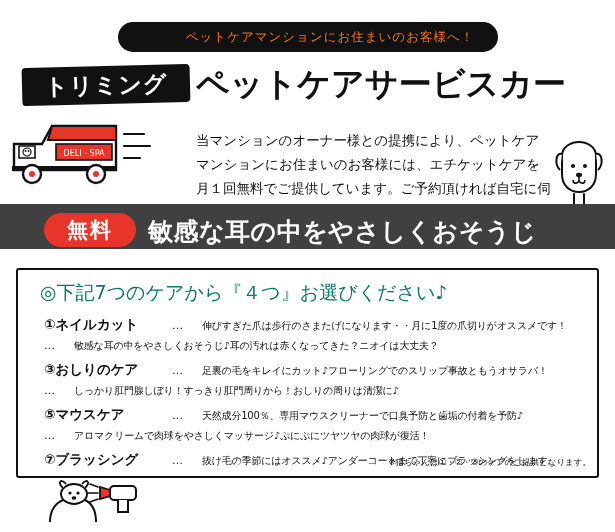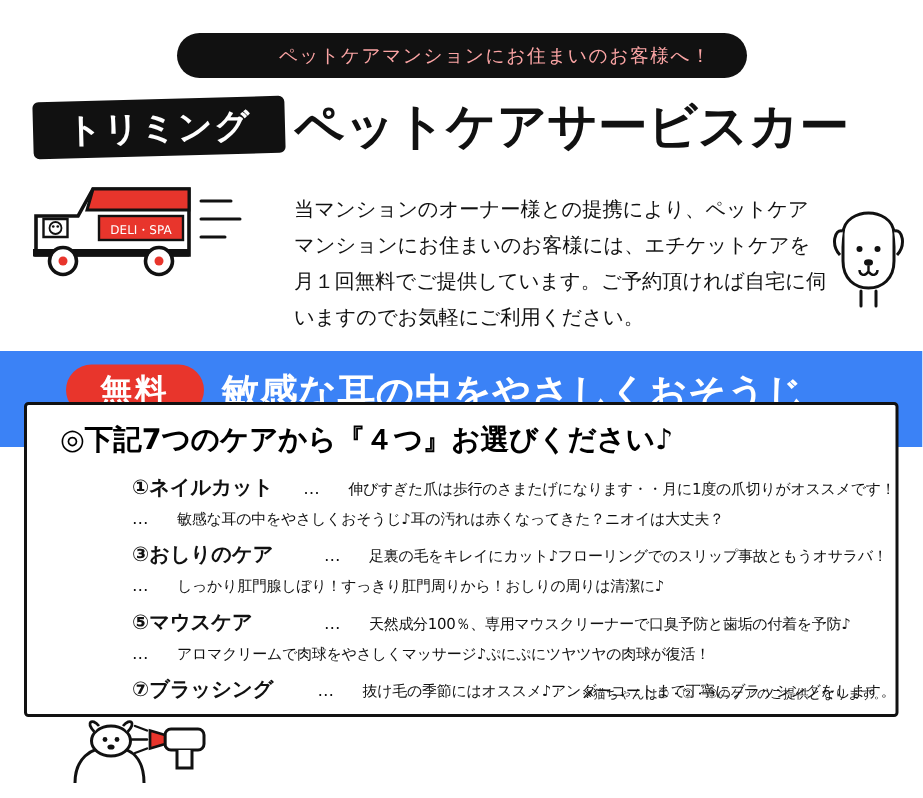--- a/index.html
+++ b/index.html
@@ -18,21 +18,21 @@
   
   .top-banner {
     position: absolute;
     left: 118px; top: 22px;
     width: 380px; height: 30px;
     background: #111111;
     border-radius: 15px;
     display: flex; align-items: center; justify-content: center;
   }
   .top-banner span {
-    color: #fca5a5;
+    color: #f97316;
     font-size: 12.5px;
     letter-spacing: 1px;
     white-space: nowrap;
     margin-left: 44px;
   }
 
   
   .title-row {
     position: absolute;
     left: 0; top: 62px;
@@ -71,38 +71,37 @@
     width: 355px;
     font-size: 13.5px;
     line-height: 1.78;
     color: #111111;
     letter-spacing: 0px;
   }
 
   
   .car-illu {
     position: absolute;
-    left: 18px; top: 104px;
+    left: 8px; top: 104px;
     width: 168px; height: 92px;
   }
 
   
   .dog-illu {
     position: absolute;
     left: 552px; top: 140px;
     width: 56px; height: 68px;
   }
 
   
   .section-band {
     position: absolute;
     left: 0; top: 204px;
-    width: 615px; height: 64px;
-    background: #3b82f6;
-    margin-top: 30px;
+    width: 615px; height: 45px;
+    background: #404040;
   }
   .free-badge {
     position: absolute;
     left: 44px; top: 9px;
     width: 92px; height: 34px;
     border-radius: 17px;
     background: #e8352c;
     display: flex; align-items: center; justify-content: center;
   }
   .free-badge span {
@@ -127,30 +126,29 @@
     left: 16px; top: 268px;
     width: 583px; height: 210px;
     border: 2px solid #111111;
     border-radius: 3px;
     background: #ffffff;
   }
   .panel-heading {
     position: absolute;
     left: 22px; top: 10px;
     font-size: 19px;
-    font-weight: bold;
-    color: #000000;
+    font-weight: normal;
+    color: #0f766e;
     letter-spacing: 0px;
     white-space: nowrap;
   }
   .care-list {
     position: absolute;
     left: 0px; top: 46px;
     width: 100%;
-    padding-left: 44px;
   }
   .care-row {
     display: flex;
     align-items: baseline;
     height: 22.5px;
     padding-left: 26px;
   }
   .care-name {
     width: 128px;
     font-size: 13.5px;

